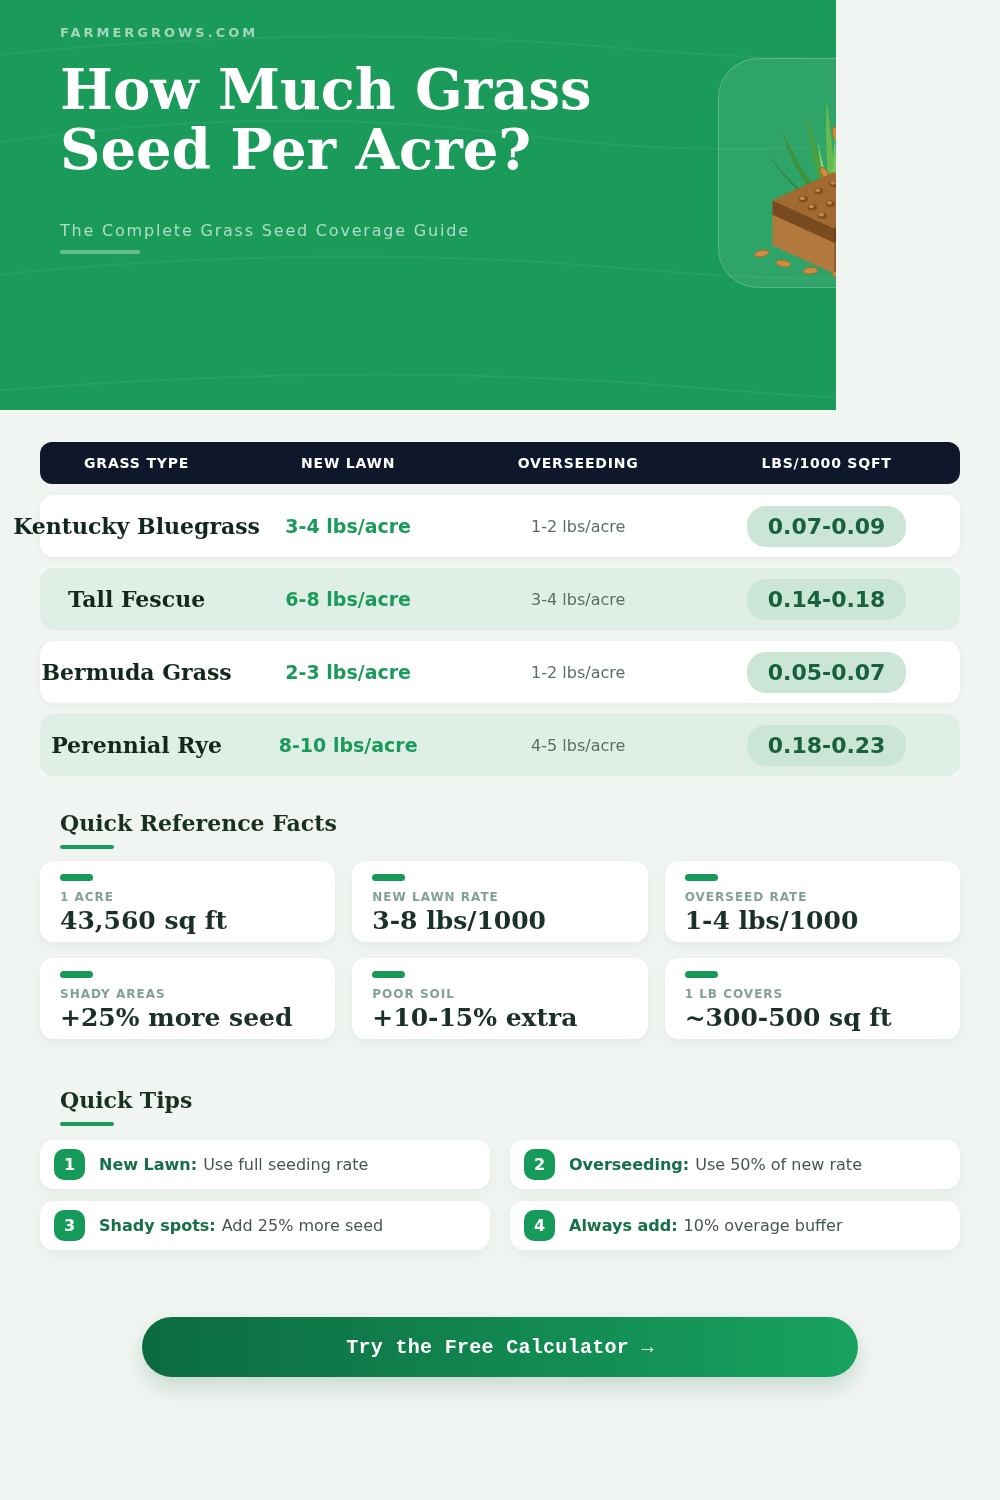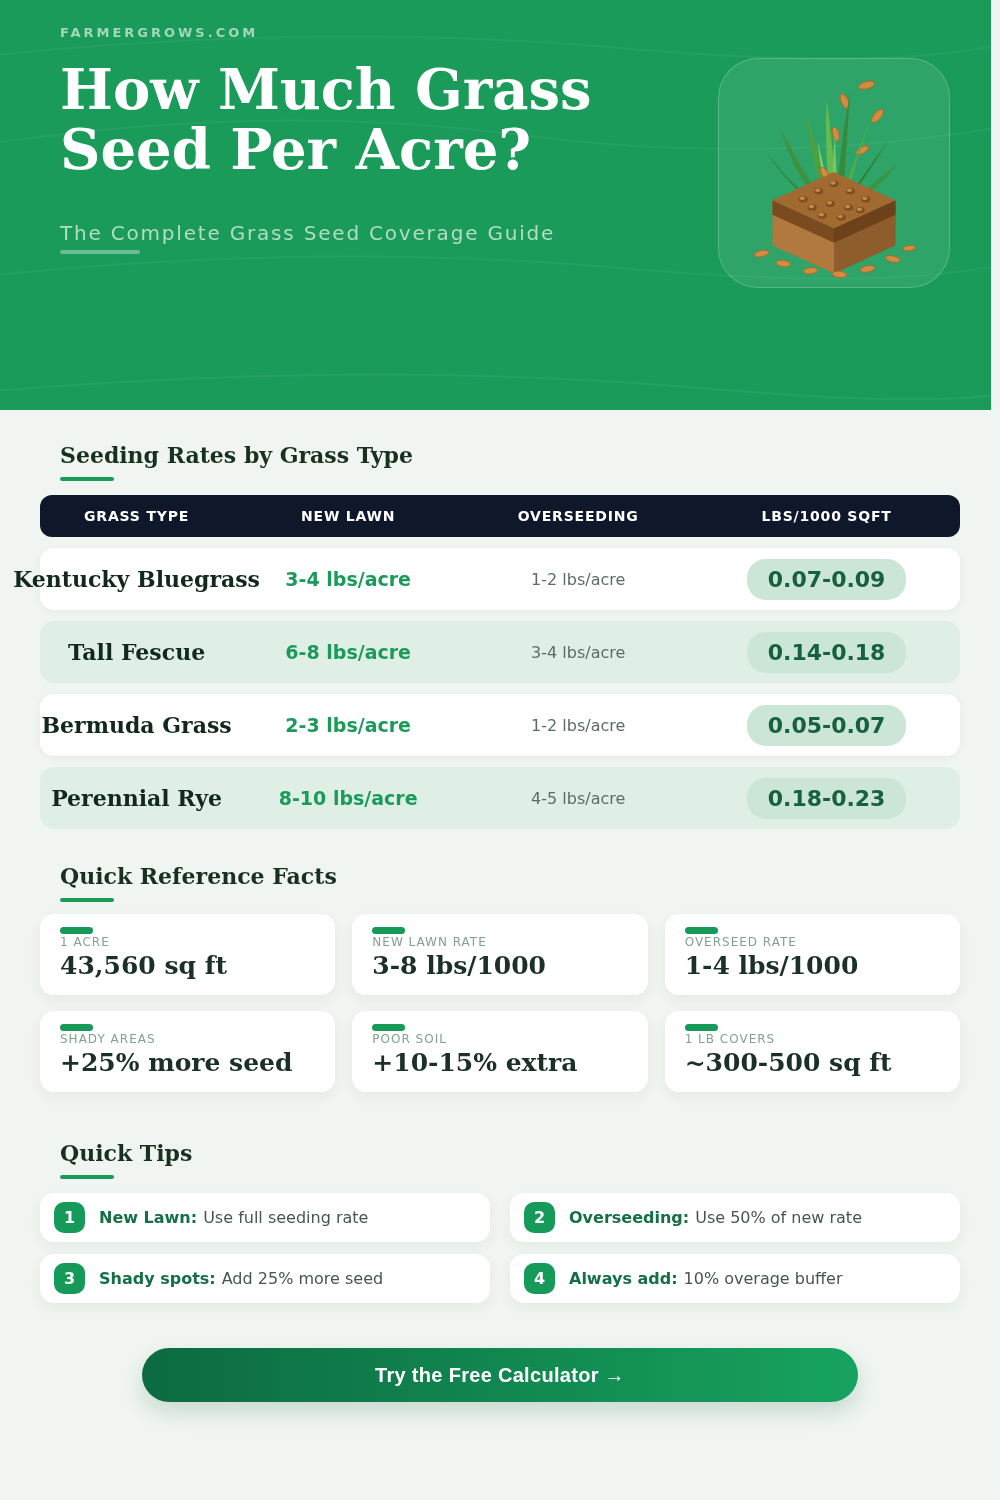--- a/index.html
+++ b/index.html
@@ -1,26 +1,26 @@
 <!DOCTYPE html>
 <html><head>
 <meta charset="utf-8">
 <style>
   * { margin:0; padding:0; box-sizing:border-box; }
   html,body { width:1000px; height:1500px; overflow:hidden; }
   body { background:#f1f5f1; font-family:"DejaVu Sans", sans-serif; position:relative; }
 
   
-  .hero { position:relative; width:991px; height:410px; background:#1a9b5a; overflow:hidden; }
+  .hero { position:relative; width:836px; height:410px; background:#1a9b5a; overflow:hidden; }
   .hero-waves { position:absolute; inset:0; }
   .brand { position:absolute; left:60px; top:25px; font-size:13px; font-weight:bold;
            letter-spacing:3px; color:#a3d6bb; }
   .h1 { position:absolute; left:60px; top:60px; font-family:"DejaVu Serif", serif;
         font-weight:bold; font-size:56px; line-height:1.07; color:#ffffff; }
-  .subtitle { position:absolute; left:60px; top:221px; font-size:20px; letter-spacing:1.8px;
+  .subtitle { position:absolute; left:60px; top:221px; font-size:16px; letter-spacing:1.8px;
               color:#b0ddc5; }
   .subtitle-rule { position:absolute; left:60px; top:250px; width:80px; height:4px;
                    border-radius:2px; background:rgba(255,255,255,0.35); }
   .illus-box { position:absolute; left:718px; top:58px; width:232px; height:230px;
                background:rgba(255,255,255,0.09); border:1.5px solid rgba(255,255,255,0.20);
                border-radius:40px; display:flex; align-items:center; justify-content:center; }
 
   
   .content { padding:0 40px; }
   .section-head { margin-left:20px; }
@@ -42,44 +42,44 @@
   .pill { display:inline-block; background:#cbe5d6; color:#17613f; font-weight:bold;
           font-size:22px; padding:8px 21px; border-radius:19px; }
 
   
   .sec-facts { margin-top:34px; }
   .facts-grid { margin-top:12px; display:grid; grid-template-columns:repeat(3,1fr);
                 gap:16px 17px; }
   .fact-card { height:81px; background:#ffffff; border-radius:14px; padding:13px 20px;
                box-shadow:0 5px 14px rgba(20,60,40,0.06); }
   .dash { width:33px; height:7px; background:#179a58; border-radius:3.5px; }
-  .fact-label { margin-top:1px; font-size:12px; font-weight:normal; letter-spacing:1px;
+  .fact-label { margin-top:9px; font-size:12px; font-weight:bold; letter-spacing:1px;
                 color:#82a192; }
   .fact-value { margin-top:2px; font-family:"DejaVu Serif", serif; font-weight:bold;
                 font-size:25px; color:#1b3027; }
 
   
   .sec-tips { margin-top:48px; }
   .tips-grid { margin-top:14px; display:grid; grid-template-columns:repeat(2,1fr);
                gap:12px 20px; }
   .tip-card { height:49px; background:#ffffff; border-radius:14px; display:flex;
               align-items:center; padding:0 14px; box-shadow:0 5px 14px rgba(20,60,40,0.06); }
   .tip-badge { width:31px; height:31px; background:#169a59; border-radius:10px; color:#ffffff;
                font-weight:bold; font-size:16px; display:flex; align-items:center;
                justify-content:center; flex:0 0 31px; }
   .tip-label { margin-left:14px; font-weight:bold; font-size:16px; color:#156f47;
                white-space:nowrap; }
   .tip-text { margin-left:6px; font-size:16px; color:#475550; white-space:nowrap; }
 
   
-  .cta { display:flex; align-items:center; justify-content:center; width:716px; height:54px;
-         margin:45px auto 0; border:none; cursor:pointer; border-radius:30px;
+  .cta { display:flex; align-items:center; justify-content:center; width:716px; height:60px;
+         margin:67px auto 0; border:none; cursor:pointer; border-radius:30px;
          background:linear-gradient(90deg,#0c6a41 0%,#17a35f 100%);
          box-shadow:0 10px 22px rgba(13,90,55,0.18);
-         color:#ffffff; font-family:Liberation Sans, sans-serif; font-weight:bold;
+         color:#ffffff; font-family:Liberation Mono, monospace; font-weight:bold;
          font-size:20px; letter-spacing:0.3px; }
 </style>
 </head>
 <body>
 
 <header class="hero">
   <svg class="hero-waves" width="1000" height="410" viewBox="0 0 1000 410">
     <path d="M-50,60 Q300,20 620,48 T1050,30" fill="none" stroke="rgba(255,255,255,0.05)" stroke-width="2"></path>
     <path d="M-50,150 Q250,100 520,135 T1050,118" fill="none" stroke="rgba(255,255,255,0.05)" stroke-width="2"></path>
     <path d="M-50,280 Q300,240 620,268 T1050,250" fill="none" stroke="rgba(255,255,255,0.05)" stroke-width="2"></path>
@@ -169,24 +169,20 @@
         <ellipse cx="181" cy="212" rx="8" ry="3.5" transform="rotate(12 181 212)"></ellipse>
         <ellipse cx="199" cy="200" rx="7" ry="3" transform="rotate(-8 199 200)"></ellipse>
       </g>
     </svg>
   </div>
 </header>
 
 <main class="content">
 
   <section class="sec-table">
-    <div class="section-head">
-      <h2 class="h2">Seeding Rates by Grass Type</h2>
-      <div class="title-rule"></div>
-    </div>
 
     <div class="thead t-grid">
       <div>GRASS TYPE</div>
       <div>NEW LAWN</div>
       <div>OVERSEEDING</div>
       <div>LBS/1000 SQFT</div>
     </div>
 
     <div class="trow plain t-grid">
       <div class="grass-name">Kentucky Bluegrass</div>

